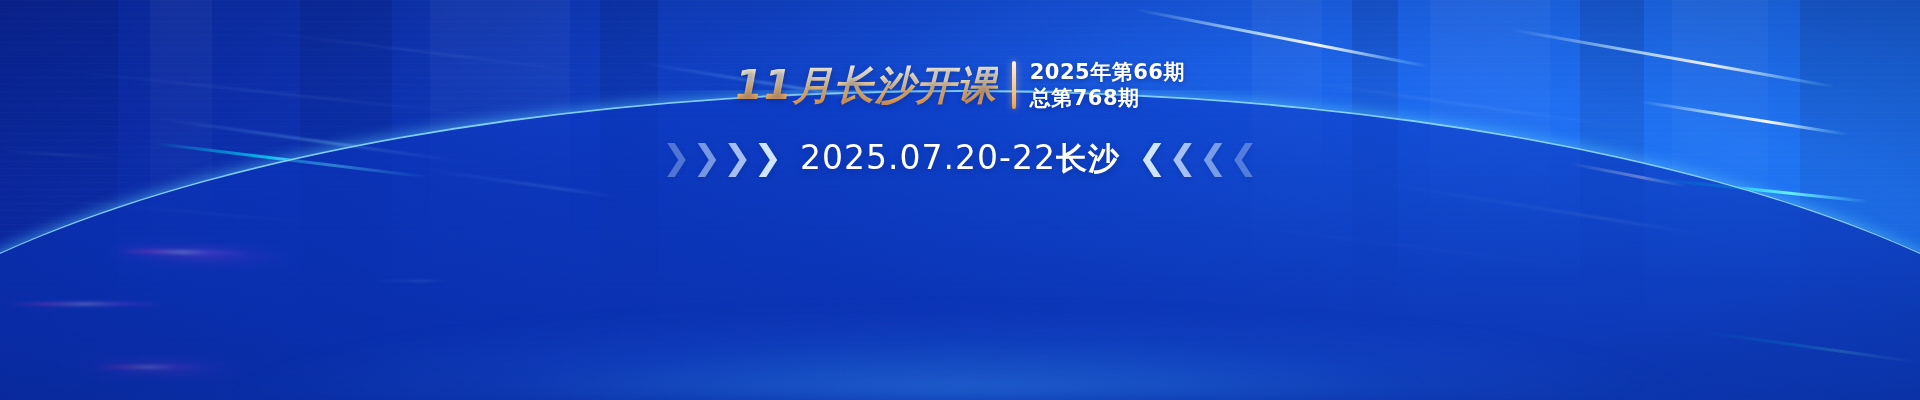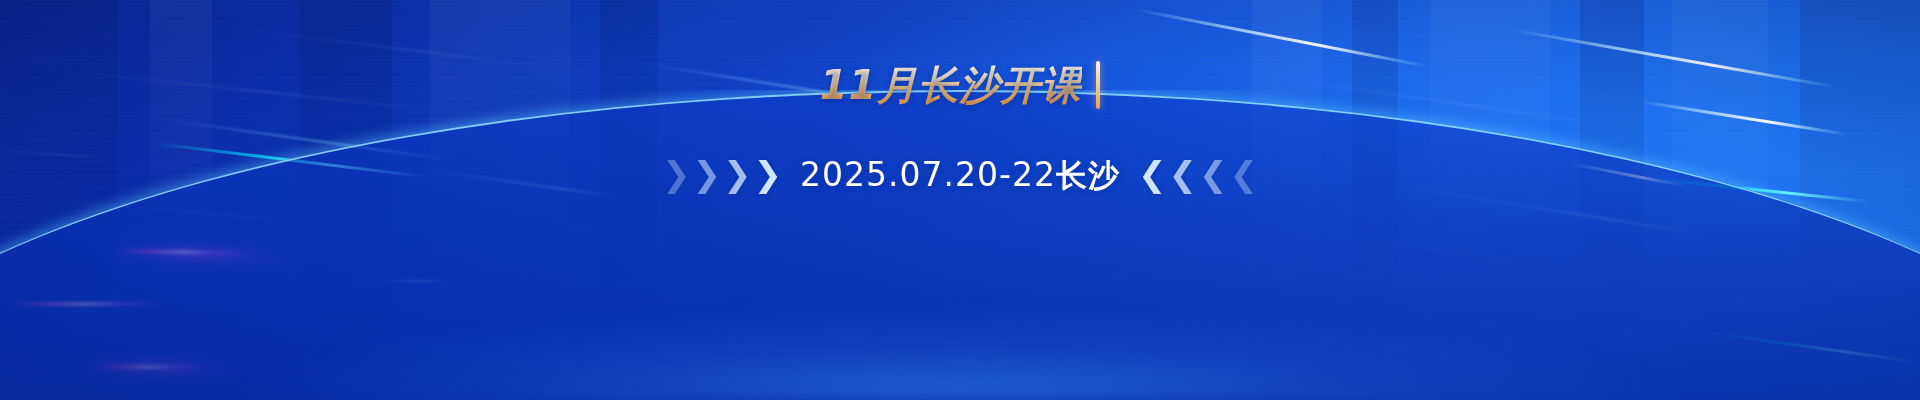--- a/index.html
+++ b/index.html
@@ -141,21 +141,20 @@
   }
 
   
   .content {
     position: absolute;
     inset: 0;
     display: flex;
     flex-direction: column;
     align-items: center;
     z-index: 10;
-    gap: 17px;
   }
 
   
   .eyebrow {
     display: flex;
     align-items: center;
     gap: 14px;
     margin-top: 58px;
     height: 54px;
   }
@@ -318,20 +317,24 @@
   </div>
   <div class="arc-glow" style="position:absolute;left:10%;right:10%;bottom:0;height:120px;"></div>
 
   <div class="vignette"></div>
 
   <div class="content">
 
     <div class="eyebrow">
       <div class="eyebrow-main">11月长沙开课</div>
       <div class="eyebrow-divider"></div>
+      <div class="eyebrow-periods">
+        <div class="period-line">2025年第66期</div>
+        <div class="period-line">总第768期</div>
+      </div>
     </div>
 
 
     <div class="dateline">
       <div class="chev-group left">
         <span class="chev c1">❯</span>
         <span class="chev c2">❯</span>
         <span class="chev c3">❯</span>
         <span class="chev c4">❯</span>
       </div>

